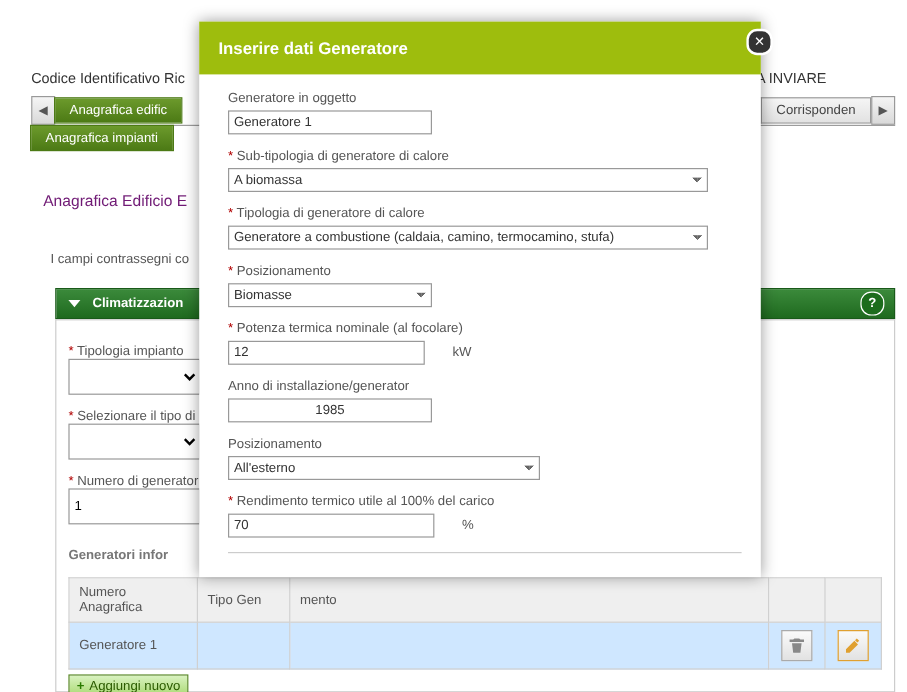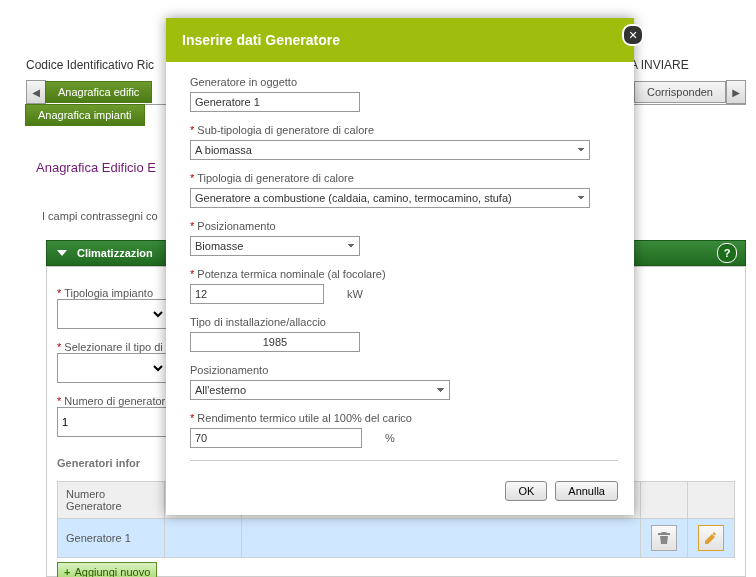--- a/index.html
+++ b/index.html
@@ -271,21 +271,21 @@
     <select style="width:110px"><option>Ad aria (canalizzato)</option></select>
 
     <label class="lbl req" style="margin-top:12px">Numero di generator</label>
     <input type="text" style="width: 110px;" value="1">
 
     <div style="margin-top:20px;font-weight:bold;color:#777">Generatori infor</div>
 
     <table class="grid" style="width:100%;border-collapse:collapse">
       <tbody>
           <tr>
-        <th style="width:90px">Numero Generatore</th>
+        <th style="width:90px">Numero Anagrafica</th>
         <th style="width:60px">Tipo Gen</th>
         <th>mento</th>
         <th style="width:30px"></th>
         <th style="width:30px"></th>
       </tr>
       <tr class="row-sel">
         <td>Generatore 1</td>
         <td></td>
         <td></td>
         <td style="text-align:center">
@@ -339,40 +339,36 @@
         <select class="m-select" style="width:400px"><option>Generatore a combustione (caldaia, camino, termocamino, stufa)</option></select>
       </div>
 
       <div class="m-field">
         <label class="m-label req">Posizionamento</label>
         <select class="m-select" style="width:170px"><option>Biomasse</option></select>
       </div>
 
       <div class="m-field">
         <label class="m-label req">Potenza termica nominale (al focolare)</label>
-        <input class="m-input" style="width: 134px;" value="12">
+        <input class="m-input" style="width: 164px;" value="12">
         <span class="unit">kW</span>
       </div>
 
       <div class="m-field">
-        <label class="m-label">Tipo di installazione/allaccio</label>
+        <label class="m-label">Anno di installazione/generator</label>
         <input class="m-input" style="width: 170px; text-align: center;" value="1985">
       </div>
 
       <div class="m-field">
         <label class="m-label">Posizionamento</label>
         <select class="m-select" style="width:260px"><option>All'esterno</option></select>
       </div>
 
       <div class="m-field">
         <label class="m-label req">Rendimento termico utile al 100% del carico</label>
         <input class="m-input" style="width: 172px;" value="70">
         <span class="unit">%</span>
       </div>
 
       <hr class="modal-hr">
     </div>
-    <div class="modal-footer">
-      <button class="std-btn">OK</button>
-      <button class="std-btn">Annulla</button>
-    </div>
   </div>
 </div>
 
 </body></html>

